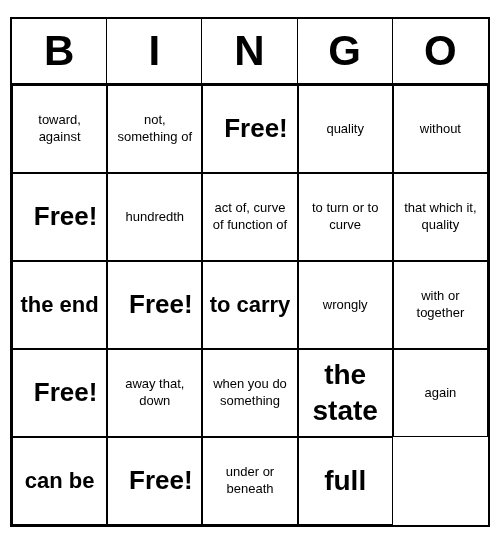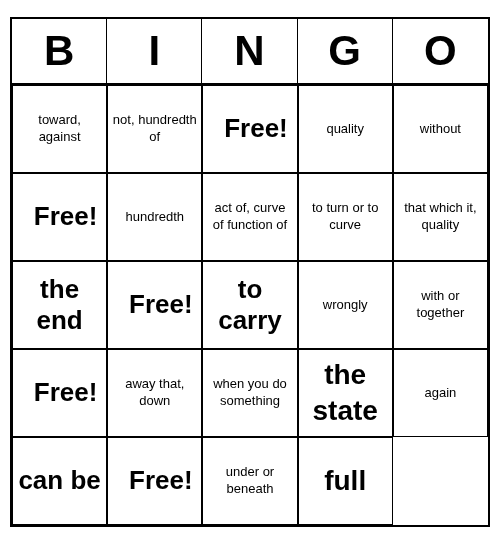--- a/index.html
+++ b/index.html
@@ -60,21 +60,21 @@
       word-break: break-word;
     }
 
     .bingo-cell.free {
       font-size: 26px;
       font-weight: bold;
       padding-left: 16px;
     }
 
     .bingo-cell.large-text {
-      font-size: 26px;
+      font-size: 22px;
       font-weight: bold;
       line-height: 1.2;
     }
 
     .bingo-cell.xl-text {
       font-size: 28px;
       font-weight: bold;
     }
   </style>
 </head>
@@ -83,21 +83,21 @@
 <div class="bingo-card">
   <div class="bingo-header">
   <div class="bingo-header-cell">B</div>
       <div class="bingo-header-cell">I</div>
       <div class="bingo-header-cell">N</div>
       <div class="bingo-header-cell">G</div>
       <div class="bingo-header-cell">O</div>
     </div>
   <div class="bingo-grid">
   <div class="bingo-cell">toward, against</div>
-      <div class="bingo-cell">not, hundredth of</div>
+      <div class="bingo-cell">not, something of</div>
       <div class="bingo-cell free">Free!</div>
       <div class="bingo-cell">quality</div>
       <div class="bingo-cell">without</div>
       <div class="bingo-cell free">Free!</div>
       <div class="bingo-cell">hundredth</div>
       <div class="bingo-cell">act of, curve of function of</div>
       <div class="bingo-cell">to turn or to curve</div>
       <div class="bingo-cell">that which it, quality</div>
       <div class="bingo-cell large-text">the end</div>
       <div class="bingo-cell free">Free!</div>

